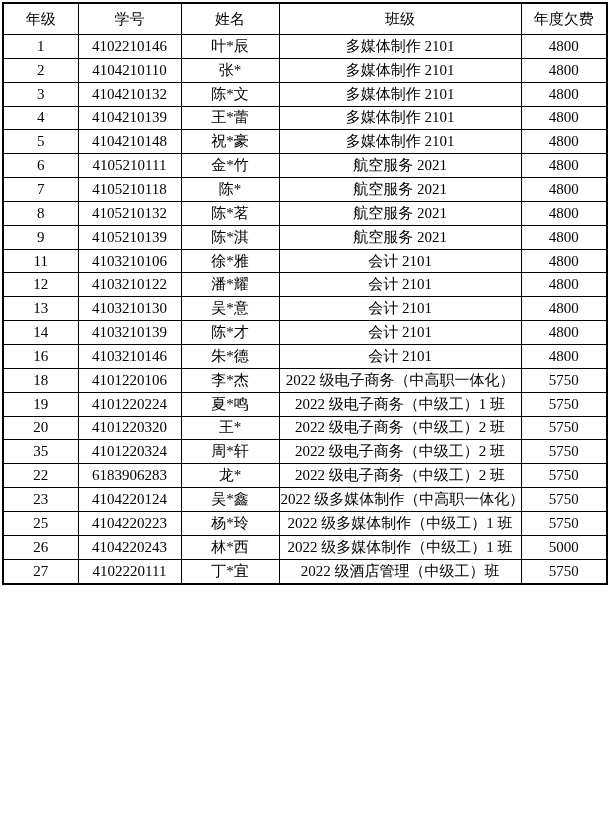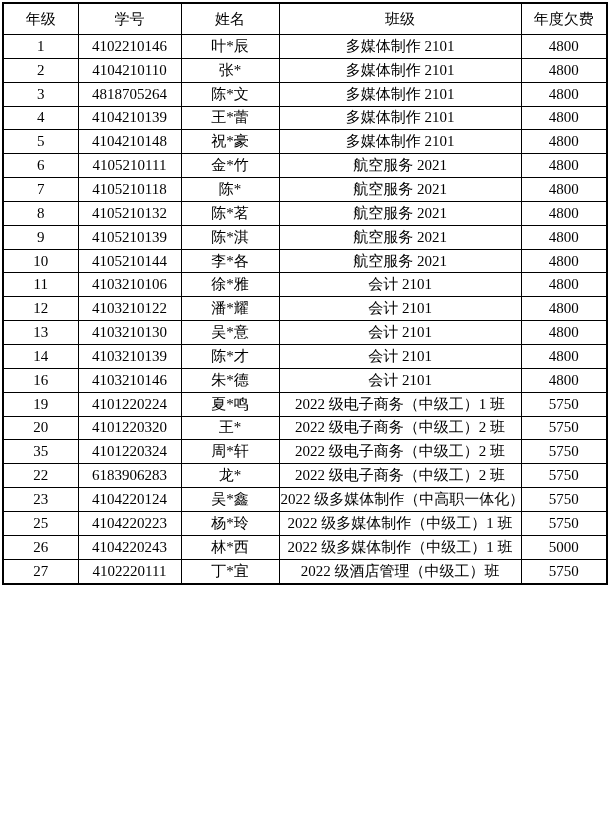--- a/index.html
+++ b/index.html
@@ -81,21 +81,21 @@
       </tr>
         <tr class="data-row">
         <td>2</td>
         <td>4104210110</td>
         <td>张*</td>
         <td>多媒体制作 2101</td>
         <td>4800</td>
       </tr>
         <tr class="data-row">
         <td>3</td>
-        <td>4818705264</td>
+        <td>4104210132</td>
         <td>陈*文</td>
         <td>多媒体制作 2101</td>
         <td>4800</td>
       </tr>
         <tr class="data-row">
         <td>4</td>
         <td>4104210139</td>
         <td>王*蕾</td>
         <td>多媒体制作 2101</td>
         <td>4800</td>
@@ -129,27 +129,20 @@
         <td>4800</td>
       </tr>
         <tr class="data-row">
         <td>9</td>
         <td>4105210139</td>
         <td>陈*淇</td>
         <td>航空服务 2021</td>
         <td>4800</td>
       </tr>
         <tr class="data-row">
-        <td>10</td>
-        <td>4105210144</td>
-        <td>李*各</td>
-        <td>航空服务 2021</td>
-        <td>4800</td>
-      </tr>
-        <tr class="data-row">
         <td>11</td>
         <td>4103210106</td>
         <td>徐*雅</td>
         <td>会计 2101</td>
         <td>4800</td>
       </tr>
         <tr class="data-row">
         <td>12</td>
         <td>4103210122</td>
         <td>潘*耀</td>
@@ -169,20 +162,27 @@
         <td>陈*才</td>
         <td>会计 2101</td>
         <td>4800</td>
       </tr>
         <tr class="data-row">
         <td>16</td>
         <td>4103210146</td>
         <td>朱*德</td>
         <td>会计 2101</td>
         <td>4800</td>
+      </tr>
+        <tr class="data-row">
+        <td>18</td>
+        <td>4101220106</td>
+        <td>李*杰</td>
+        <td>2022 级电子商务（中高职一体化）</td>
+        <td>5750</td>
       </tr>
         <tr class="data-row">
         <td>19</td>
         <td>4101220224</td>
         <td>夏*鸣</td>
         <td>2022 级电子商务（中级工）1 班</td>
         <td>5750</td>
       </tr>
         <tr class="data-row">
         <td>20</td>

